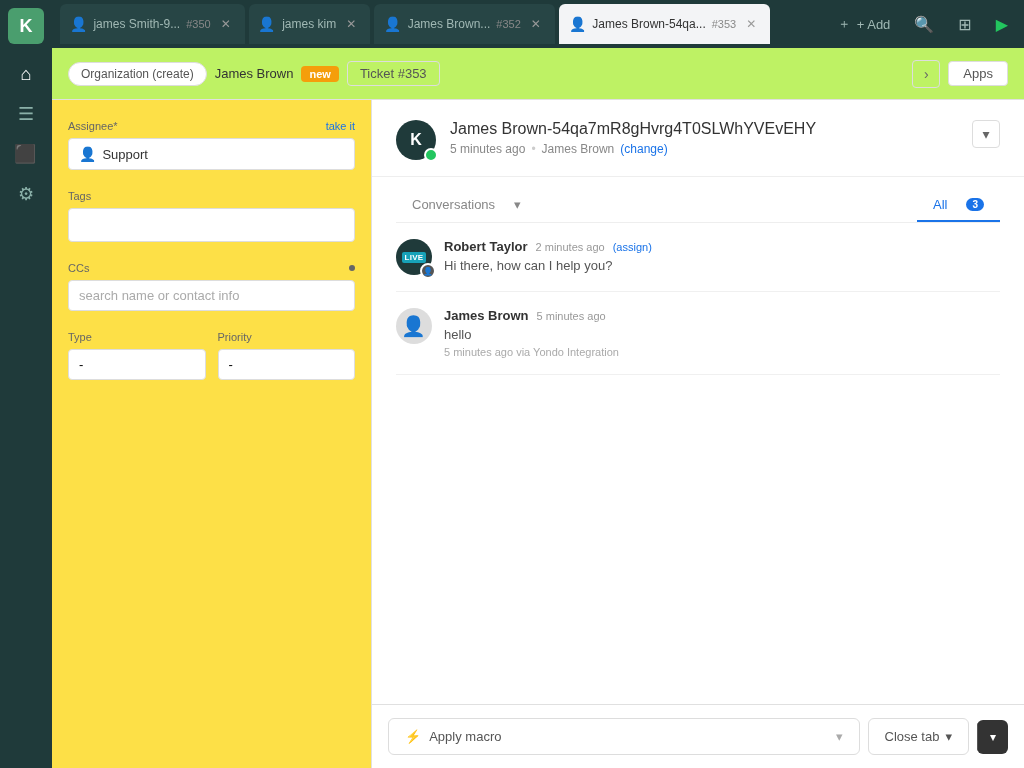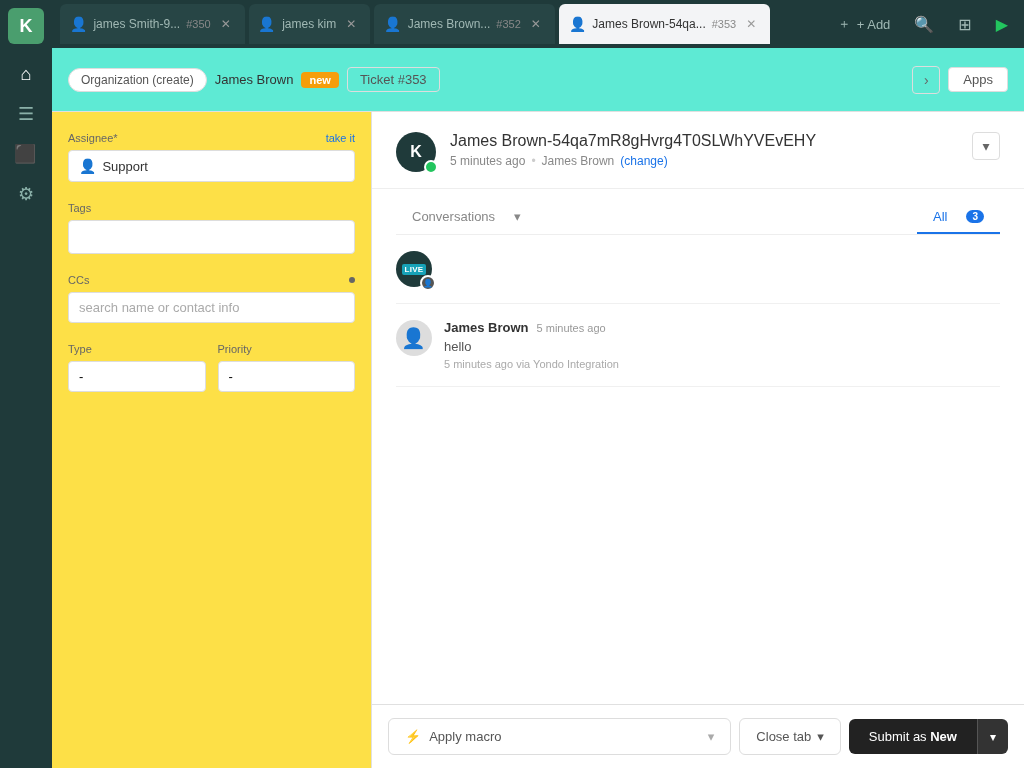--- a/index.html
+++ b/index.html
@@ -90,27 +90,27 @@
       cursor: pointer;
       font-size: 16px;
       padding: 6px 8px;
       border-radius: 4px;
       display: flex; align-items: center; gap: 6px;
     }
     .add-btn { font-size: 13px; color: #a0b8b4; }
 
     
     .breadcrumb-bar {
-      background: #5eead4;
+      background: #bef264;
       border-bottom: 1px solid #e0e0e0;
       padding: 0 16px;
       display: flex;
       align-items: center;
       gap: 8px;
-      height: 64px;
+      height: 52px;
       flex-shrink: 0;
     }
     .breadcrumb-pill {
       padding: 4px 12px;
       border: 1px solid #ddd;
       border-radius: 20px;
       font-size: 12px;
       cursor: pointer;
       color: #555;
       background: white;
@@ -671,20 +671,28 @@
           </div>
         </div>
 
         <div class="message-item">
           <div class="avatar-container">
             <div class="message-avatar">
               <span style="font-size:8px;letter-spacing:0.3px;background:#17a2b8;color:white;padding:1px 3px;border-radius:2px;">LIVE</span>
             </div>
             <div class="message-status-icon">👤</div>
           </div>
+          <div class="msg-content">
+            <div class="msg-header">
+              <span class="msg-author">Robert Taylor</span>
+              <span class="msg-time">2 minutes ago</span>
+              <span class="msg-assign">(assign)</span>
+            </div>
+            <div class="msg-body">Hi there, how can I help you?</div>
+          </div>
         </div>
 
         <div class="message-item">
           <div class="message-avatar-person">
             <span style="font-size:20px;color:#aaa;">👤</span>
           </div>
           <div class="msg-content">
             <div class="msg-header">
               <span class="msg-author">James Brown</span>
               <span class="msg-time">5 minutes ago</span>
@@ -700,22 +708,19 @@
         <button class="macro-btn">
           <span class="lightning">⚡</span>
           <span>Apply macro</span>
           <span class="macro-chevron">▾</span>
         </button>
         <button class="close-tab-btn">
           <span>Close tab</span>
           <span>▾</span>
         </button>
         <div class="submit-btn-group">
-          <button class="submit-btn">
-            <span>Submit as </span><span style="font-weight:700;">New</span>
-          </button>
           <button class="submit-dropdown">▾</button>
         </div>
       </div>
 
     </div>
   </div>
 </div>
 
 </body></html>

